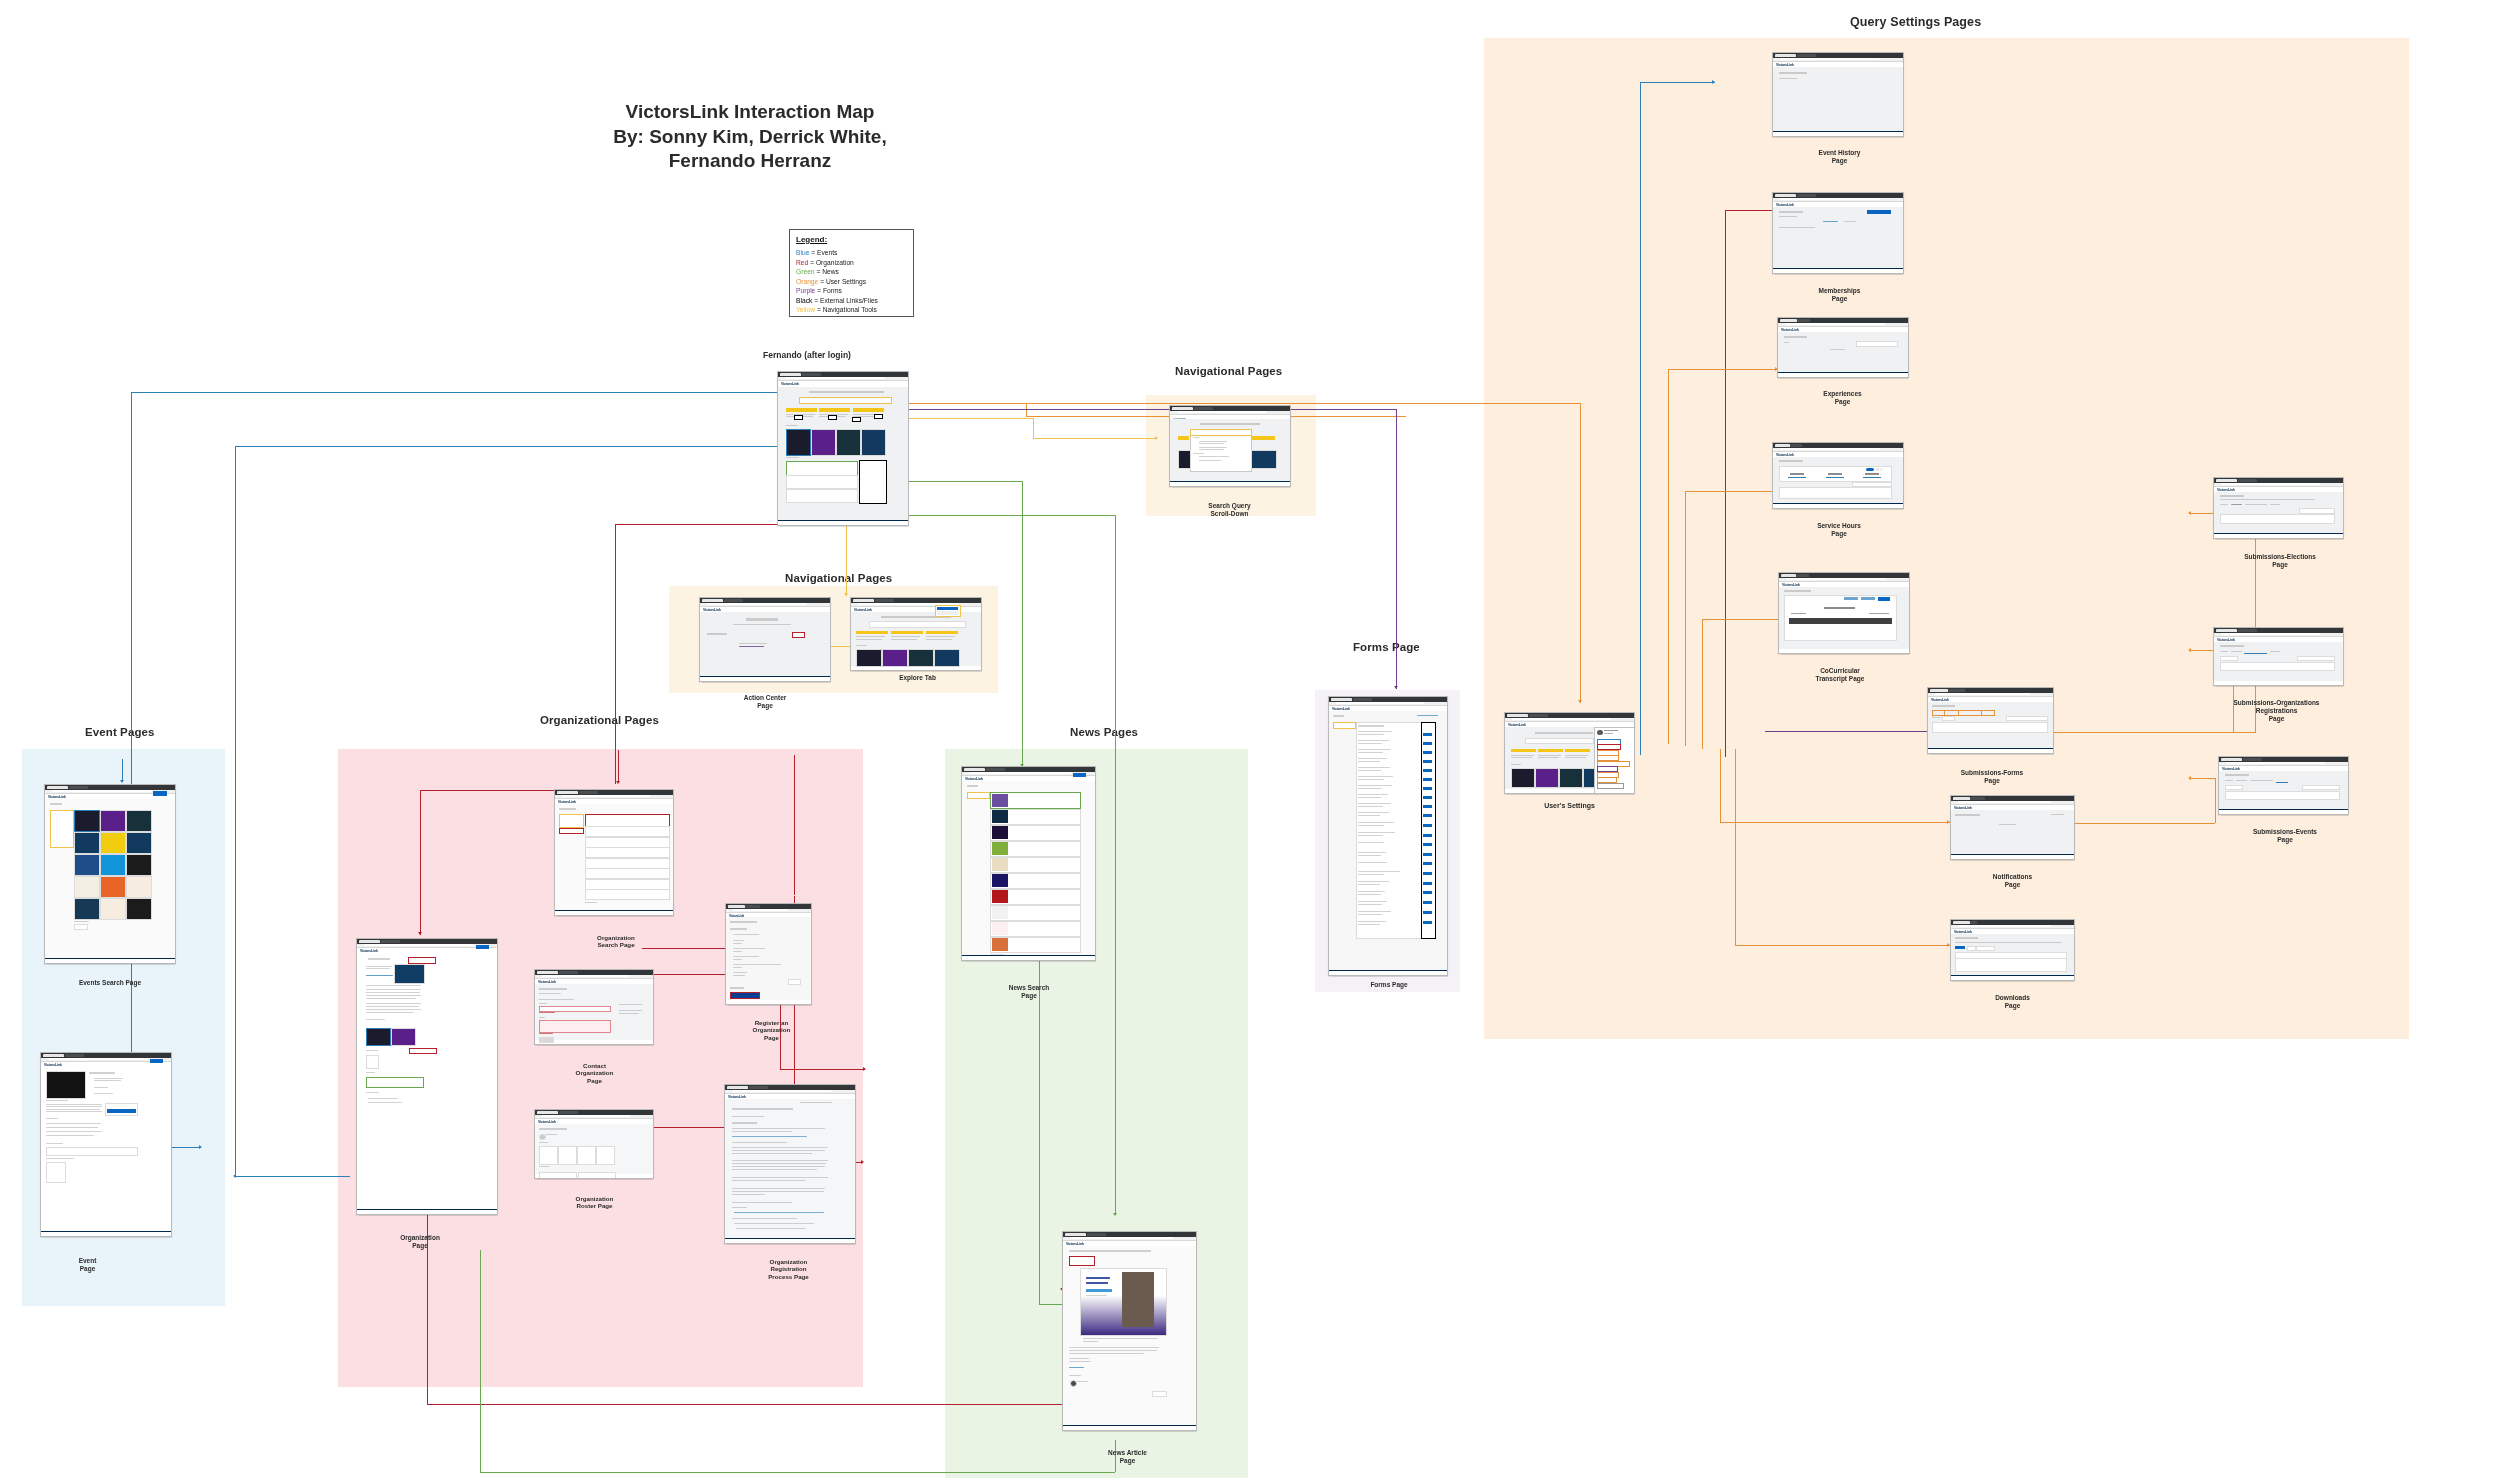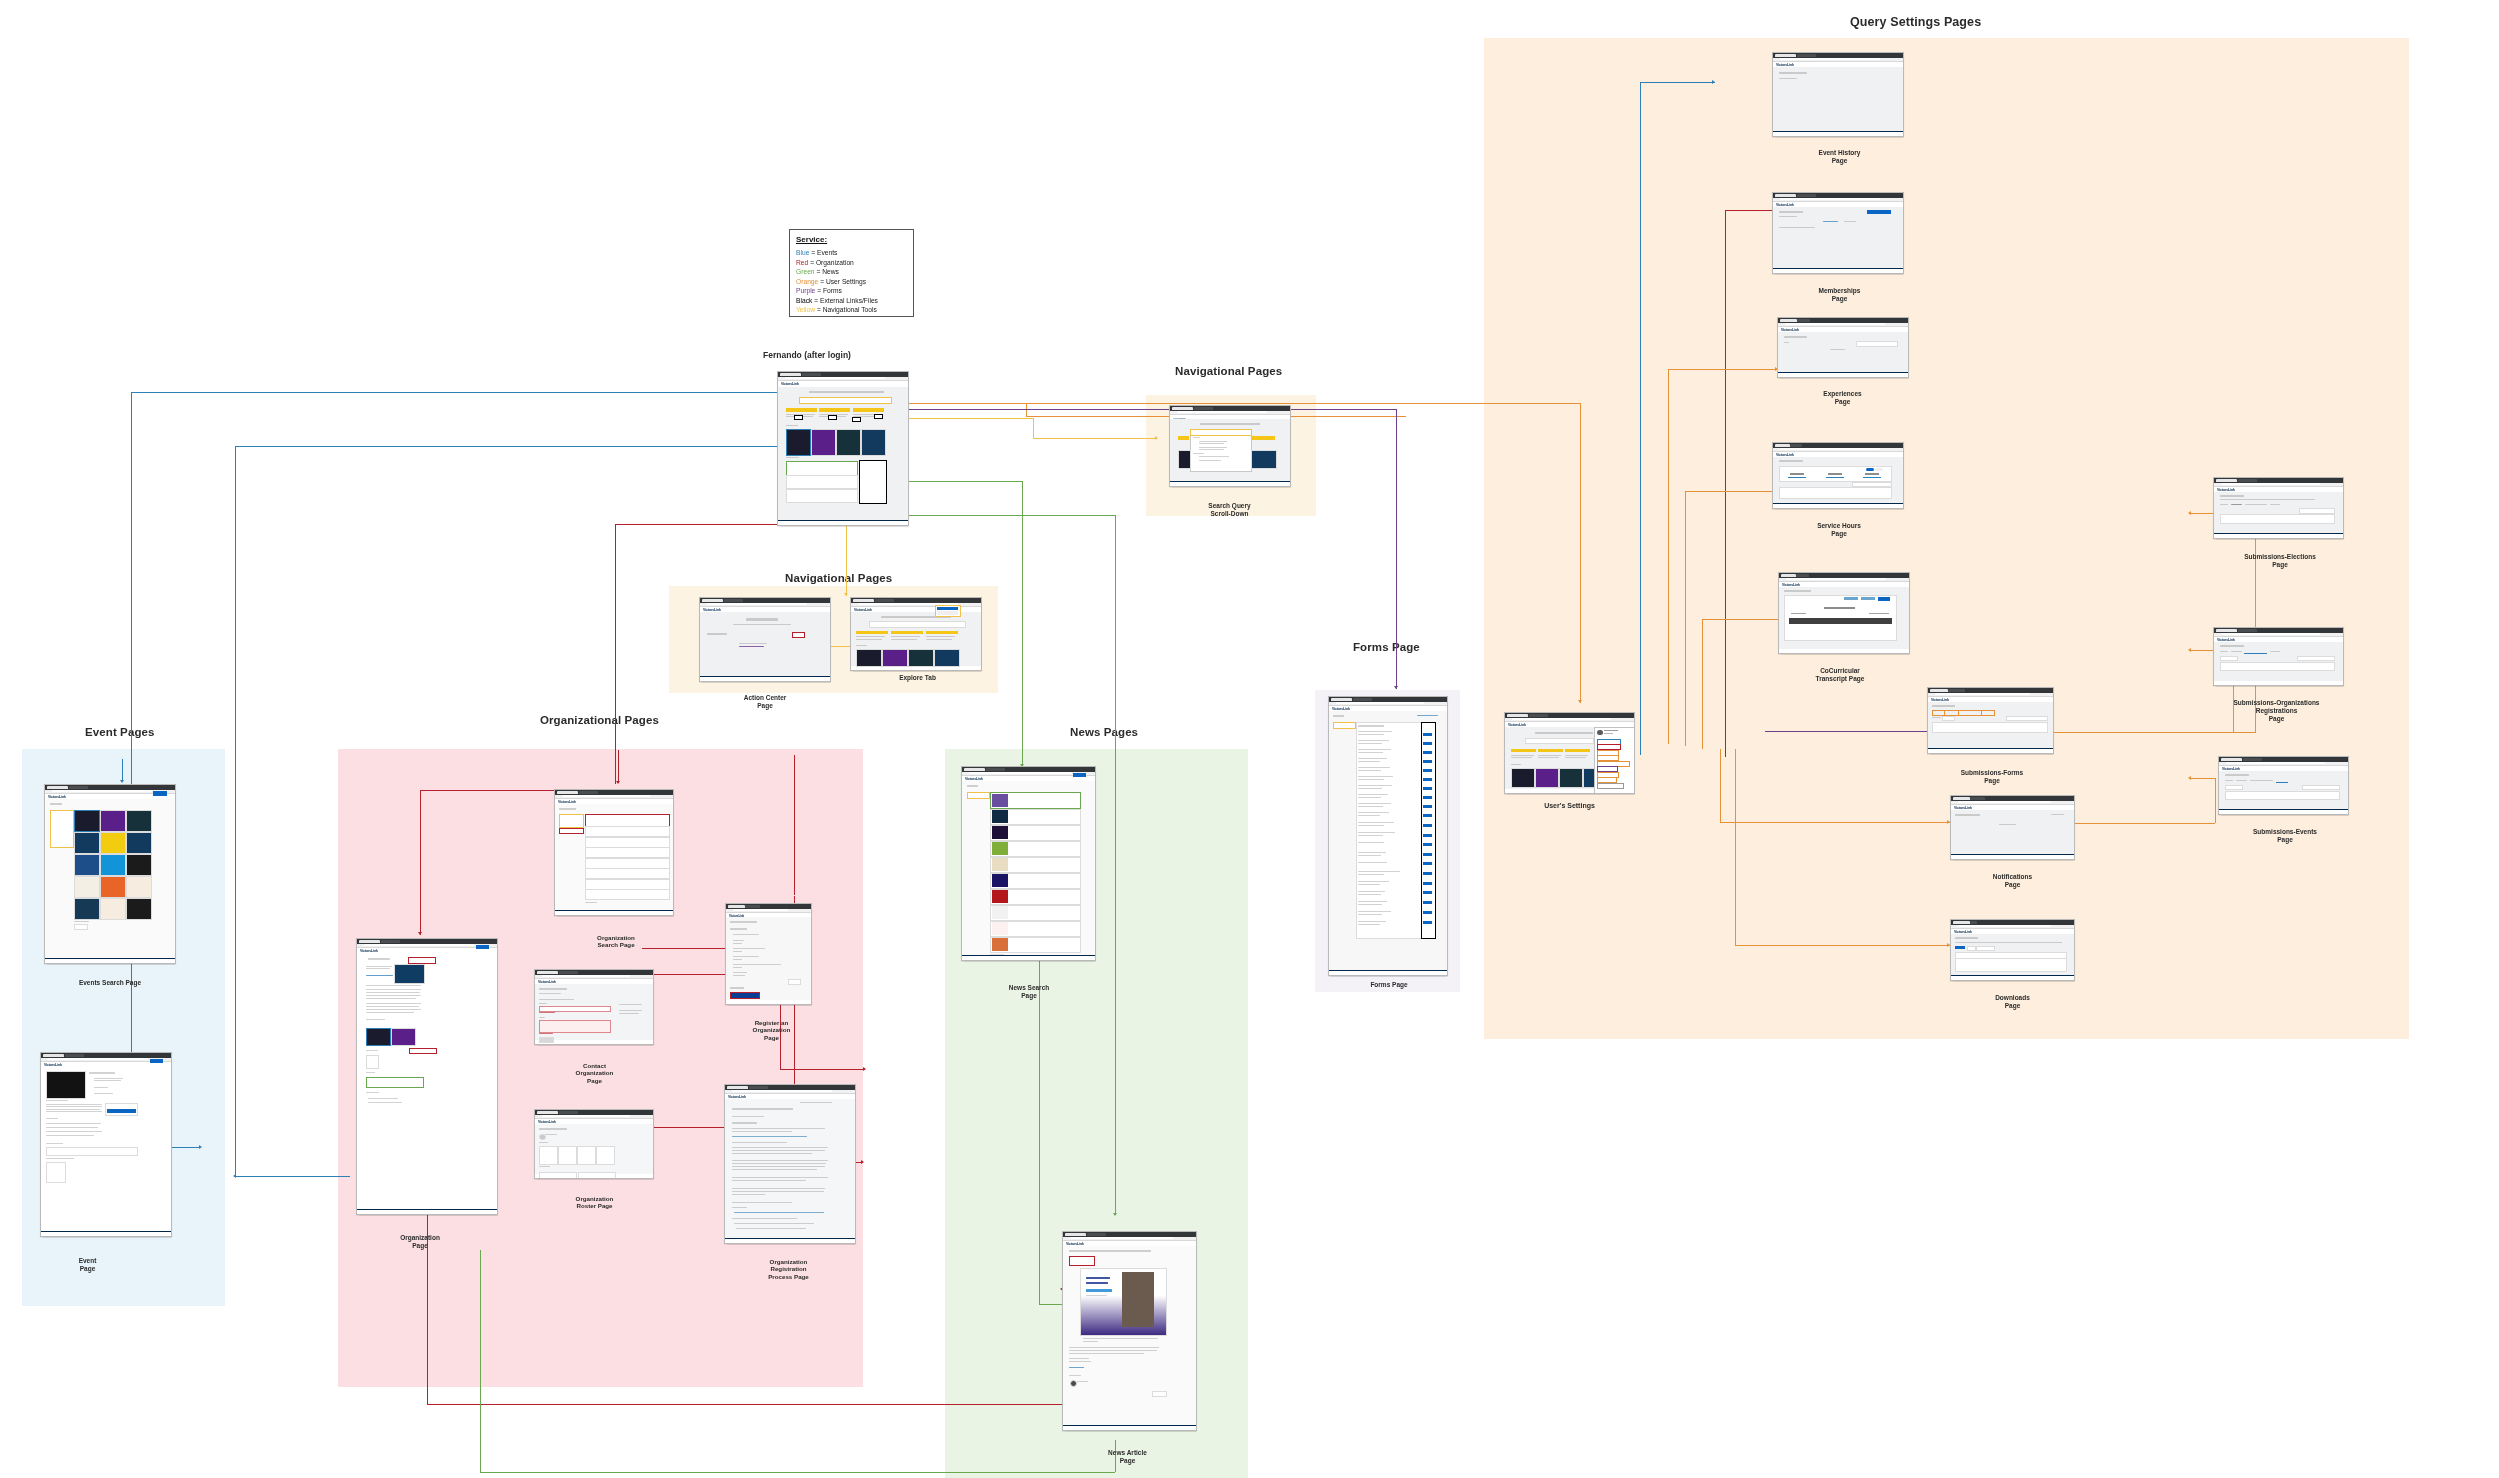--- a/index.html
+++ b/index.html
@@ -68,23 +68,28 @@
 <div id="canvas">
 
   <div class="region region-usersettings" style="left:1484px;top:38px;width:925px;height:1001px;"></div>
   <div class="region region-events" style="left:21.5px;top:749px;width:203px;height:557px;"></div>
   <div class="region region-orgs" style="left:338px;top:749px;width:525px;height:638px;"></div>
   <div class="region region-news" style="left:945px;top:749px;width:303px;height:729px;"></div>
   <div class="region region-forms" style="left:1315px;top:690px;width:145px;height:302px;"></div>
   <div class="region region-nav" style="left:669px;top:586px;width:329px;height:107px;"></div>
   <div class="region region-nav" style="left:1146px;top:395px;width:170px;height:121px;"></div>
 
+  <div class="main-title" style="left:595px;top:100px;width:310px;">
+    <div>VictorsLink Interaction Map</div>
+    <div>By: Sonny Kim, Derrick White,</div>
+    <div>Fernando Herranz</div>
+  </div>
 
   <div class="legend" style="left:789px;top:229px;width:125px;height:88px;">
-    <div class="legend-title">Service:</div>
+    <div class="legend-title">Legend:</div>
     <div class="legend-row">
       <span class="lg-swatch" style="color:#2d7fb8">Blue</span>
       <span>= Events</span>
     </div>
     <div class="legend-row">
       <span class="lg-swatch" style="color:#b5202c">Red</span>
       <span>= Organization</span>
     </div>
     <div class="legend-row">
       <span class="lg-swatch" style="color:#6aa84f">Green</span>

